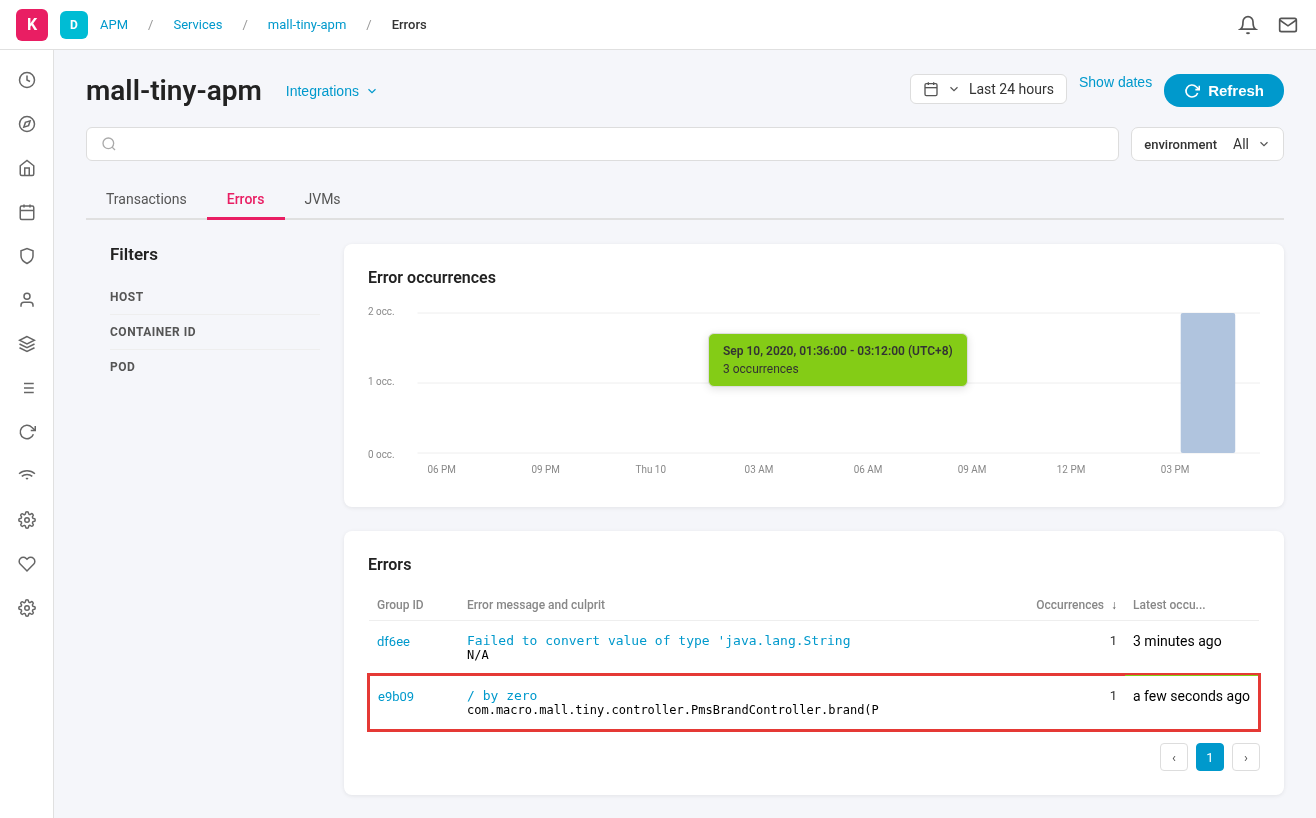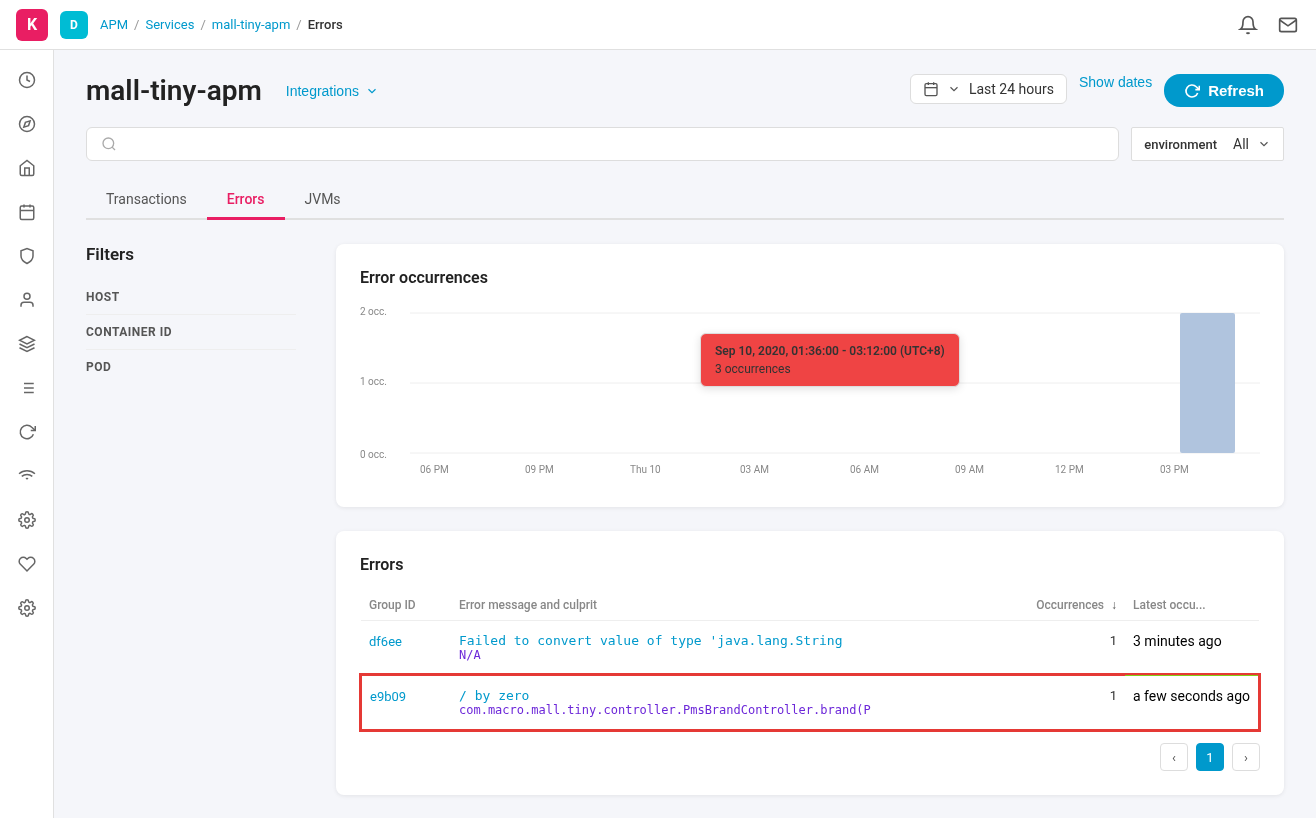--- a/index.html
+++ b/index.html
@@ -5,21 +5,21 @@
     * { box-sizing: border-box; margin: 0; padding: 0; }
     body { font-family: -apple-system, BlinkMacSystemFont, 'Segoe UI', Roboto, sans-serif; background: #f5f6fa; color: #333; font-size: 14px; }
 
     
     .app-layout { display: flex; height: 818px; width: 1316px; overflow: hidden; }
 
     
     .topbar { position: fixed; top: 0; left: 0; right: 0; height: 50px; background: #fff; border-bottom: 1px solid #e0e0e0; display: flex; align-items: center; padding: 0 16px; z-index: 100; gap: 12px; }
     .topbar-logo { width: 32px; height: 32px; background: #e91e63; border-radius: 6px; display: flex; align-items: center; justify-content: center; color: #fff; font-weight: bold; font-size: 16px; flex-shrink: 0; }
     .topbar-app-icon { width: 28px; height: 28px; background: #00bcd4; border-radius: 6px; display: flex; align-items: center; justify-content: center; color: #fff; font-size: 12px; font-weight: bold; }
-    .breadcrumb { display: flex; align-items: center; gap: 6px; color: #666; font-size: 13px; }
+    .breadcrumb { display: flex; align-items: center; gap: 20px; color: #666; font-size: 13px; }
     .breadcrumb-sep { color: #999; }
     .breadcrumb-current { color: #333; font-weight: 500; }
     .topbar-right { margin-left: auto; display: flex; align-items: center; gap: 16px; }
     .topbar-icon { width: 24px; height: 24px; display: flex; align-items: center; justify-content: center; color: #555; cursor: pointer; }
 
     
     .sidebar { width: 54px; background: #fff; border-right: 1px solid #e0e0e0; flex-shrink: 0; display: flex; flex-direction: column; padding-top: 60px; align-items: center; gap: 4px; }
     .sidebar-item { width: 40px; height: 40px; display: flex; align-items: center; justify-content: center; border-radius: 8px; cursor: pointer; color: #666; }
 
     
@@ -32,30 +32,30 @@
     .integrations-btn { display: flex; align-items: center; gap: 6px; color: #0099cc; cursor: pointer; font-size: 14px; border: none; background: none; }
     .header-right { margin-left: auto; display: flex; align-items: flex-start; gap: 12px; }
     .time-selector { display: flex; align-items: center; gap: 8px; border: 1px solid #ddd; border-radius: 6px; padding: 6px 12px; background: #fff; cursor: pointer; }
     .show-dates-btn { color: #0099cc; cursor: pointer; background: none; border: none; font-size: 14px; }
     .refresh-btn { display: flex; align-items: center; gap: 8px; background: #0099cc; color: #fff; border: none; border-radius: 16px; padding: 8px 20px; font-size: 15px; font-weight: 600; cursor: pointer; }
 
     
     .search-bar-row { display: flex; align-items: center; gap: 12px; margin-bottom: 20px; }
     .search-box { flex: 1; display: flex; align-items: center; gap: 8px; border: 1px solid #ddd; border-radius: 6px; padding: 8px 14px; background: #fff; }
     .search-box input { border: none; outline: none; flex: 1; font-size: 14px; color: #333; }
-    .env-filter { display: flex; align-items: center; gap: 8px; border: 1px solid #ddd; border-radius: 2px; padding: 8px 12px; background: #fff; cursor: pointer; min-width: 140px; justify-content: space-between; }
+    .env-filter { display: flex; align-items: center; gap: 8px; border: 1px solid #ddd; border-radius: 7px; padding: 8px 12px; background: #fff; cursor: pointer; min-width: 140px; justify-content: space-between; }
     .env-label { color: #333; font-size: 13px; font-weight: 500; }
 
     
     .tabs { display: flex; gap: 0; border-bottom: 2px solid #e0e0e0; margin-bottom: 24px; }
     .tab { padding: 10px 20px; cursor: pointer; font-size: 14px; color: #555; border-bottom: 3px solid transparent; margin-bottom: -2px; }
     .tab.active { color: #e91e63; border-bottom: 3px solid #e91e63; font-weight: 500; }
 
     
-    .two-col { display: flex; gap: 40px; }
+    .two-col { display: flex; gap: 24px; margin-left: 24px; }
 
     
     .filters-panel { width: 210px; flex-shrink: 0; }
     .filters-title { font-size: 17px; font-weight: 600; color: #222; margin-bottom: 16px; }
     .filter-item { padding: 10px 0; border-bottom: 1px solid #eee; font-size: 12px; font-weight: 700; letter-spacing: 0.5px; color: #555; cursor: pointer; text-transform: uppercase; }
     .filter-item:last-child { border-bottom: none; }
 
     
     .right-panel { flex: 1; display: flex; flex-direction: column; gap: 24px; }
 
@@ -67,27 +67,27 @@
 
     
     .errors-card { background: #fff; border-radius: 8px; padding: 24px; box-shadow: 0 1px 4px rgba(0,0,0,0.08); }
     .errors-title { font-size: 16px; font-weight: 600; color: #222; margin-bottom: 16px; }
     .errors-table { width: 100%; border-collapse: collapse; }
     .errors-table th { text-align: left; font-size: 12px; color: #888; font-weight: 500; padding: 8px 8px; border-bottom: 1px solid #eee; }
     .errors-table td { padding: 12px 8px; vertical-align: top; }
     .errors-table tr:not(:last-child) td { border-bottom: 1px solid #eee; }
     .group-id-link { color: #0099cc; font-size: 13px; text-decoration: none; cursor: pointer; }
     .error-message { color: #0099cc; font-family: monospace; font-size: 13px; }
-    .error-culprit { color: #6d28d9; font-family: monospace; font-size: 12px; }
+    .error-culprit { color: #000000; font-family: monospace; font-size: 12px; }
     .occurrences-cell { text-align: right; color: #333; font-size: 13px; }
     .latest-cell { color: #000000; font-size: 14px; white-space: nowrap; }
     .sort-icon { margin-left: 4px; color: #555; }
 
     
-    .tooltip-box { position: absolute; background: #ef4444; border: 1px solid #ddd; border-radius: 6px; padding: 10px 14px; box-shadow: 0 2px 8px rgba(0,0,0,0.12); font-size: 12px; color: #333; white-space: nowrap; pointer-events: none; }
+    .tooltip-box { position: absolute; background: #84cc16; border: 1px solid #ddd; border-radius: 6px; padding: 10px 14px; box-shadow: 0 2px 8px rgba(0,0,0,0.12); font-size: 12px; color: #333; white-space: nowrap; pointer-events: none; }
 
     
     .pagination { display: flex; align-items: center; justify-content: flex-end; gap: 8px; margin-top: 12px; }
     .page-btn { width: 28px; height: 28px; border: 1px solid #ddd; border-radius: 4px; display: flex; align-items: center; justify-content: center; cursor: pointer; background: #fff; color: #555; font-size: 13px; }
     .page-btn.active { background: #0099cc; color: #fff; border-color: #0099cc; }
   </style>
 </head>
 <body>
 
 <div class="app-layout">

